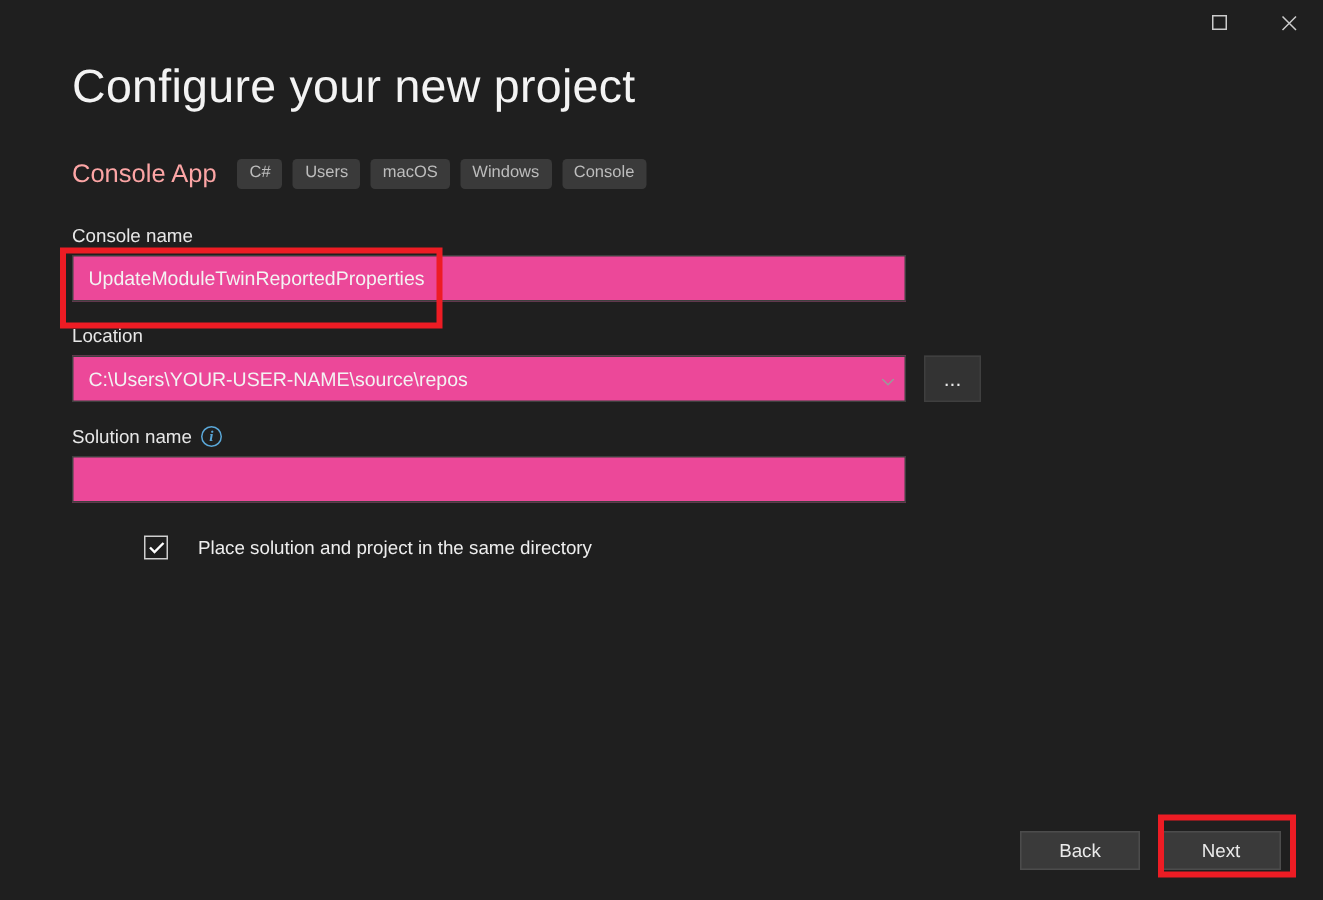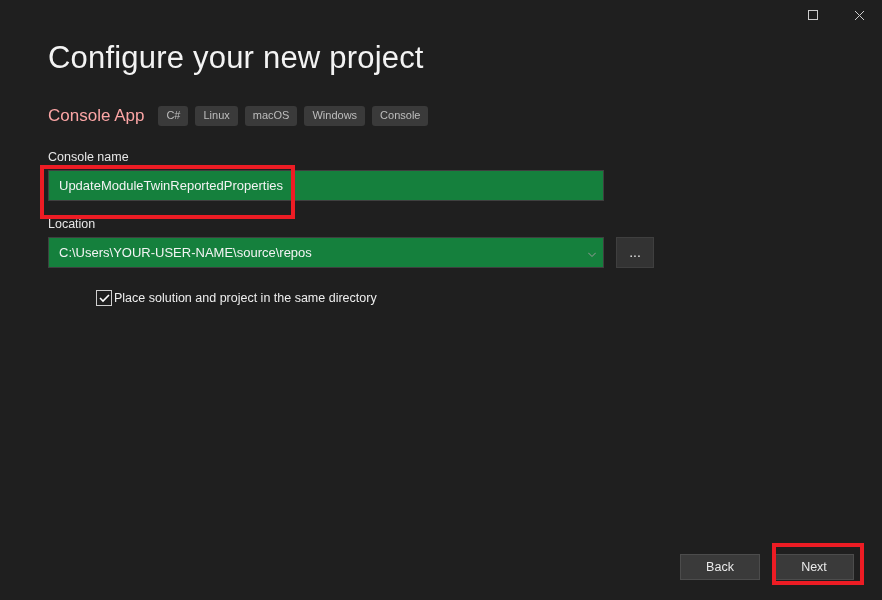--- a/index.html
+++ b/index.html
@@ -64,21 +64,21 @@
     color: #5aa7d8;
     display: inline-flex; align-items: center; justify-content: center;
     font-size: 10px; font-weight: 600;
     font-family: Georgia, serif;
     font-style: italic;
   }
 
   .text-input {
     width: 556px;
     height: 31px;
-    background: #15803d;
+    background: #ec4899;
     border: 1px solid #3f3f3f;
     color: #f3f3f3;
     padding: 0 10px;
     font-size: 13px;
     outline: none;
   }
   .select-row { display: flex; gap: 12px; align-items: center; }
   .select-wrap { position: relative; width: 556px; }
   .select-wrap .text-input { padding-right: 16px; width: 100%; }
   .select-caret {
@@ -92,21 +92,21 @@
     border: 1px solid #3f3f3f;
     color: #e8e8e8;
     font-size: 14px;
     letter-spacing: 0;
     line-height: 0.5;
     display: flex; align-items: center; justify-content: center;
     cursor: pointer;
   }
 
   .check-row {
-    display: flex; align-items: center; gap: 2px;
+    display: flex; align-items: center; gap: 20px;
     margin-top: 22px;
     font-size: 12.5px;
     color: #eee;
     padding-left: 48px;
   }
   .checkbox {
     width: 16px; height: 16px;
     border: 1px solid #cfcfcf;
     background: transparent;
     display: inline-flex; align-items: center; justify-content: center;
@@ -151,21 +151,21 @@
   </div>
 </div>
 
 <div class="content">
   <h1>Configure your new project</h1>
 
   <div class="subtitle-row">
     <span class="subtitle">Console App</span>
     <span class="tags">
       <span class="tag">C#</span>
-      <span class="tag">Linux</span>
+      <span class="tag">Users</span>
       <span class="tag">macOS</span>
       <span class="tag">Windows</span>
       <span class="tag">Console</span>
     </span>
   </div>
 
   <div class="field">
     <div class="field-label">Console name</div>
     <input class="text-input" type="text" value="UpdateModuleTwinReportedProperties" style="">
   </div>
@@ -178,20 +178,27 @@
         <span class="select-caret">
           <svg width="8" height="5" viewBox="0 0 8 5">
               <path d="M0 0 L4 4 L8 0" fill="none" stroke="#9a9a9a" stroke-width="1"></path>
             </svg>
         </span>
       </div>
       <button class="browse-btn">...</button>
     </div>
   </div>
 
+  <div class="field">
+    <div class="field-label">
+      <span>Solution name</span>
+      <span class="info-badge">i</span>
+    </div>
+    <input class="text-input" type="text" value="" style="">
+  </div>
 
   <label class="check-row">
     <span class="checkbox">
       <svg width="11" height="9" viewBox="0 0 11 9" fill="none">
         <path d="M1 4 L4 7 L10 1" stroke-width="1.6"></path>
       </svg>
     </span>
     <span>Place solution and project in the same directory</span>
   </label>
 </div>

